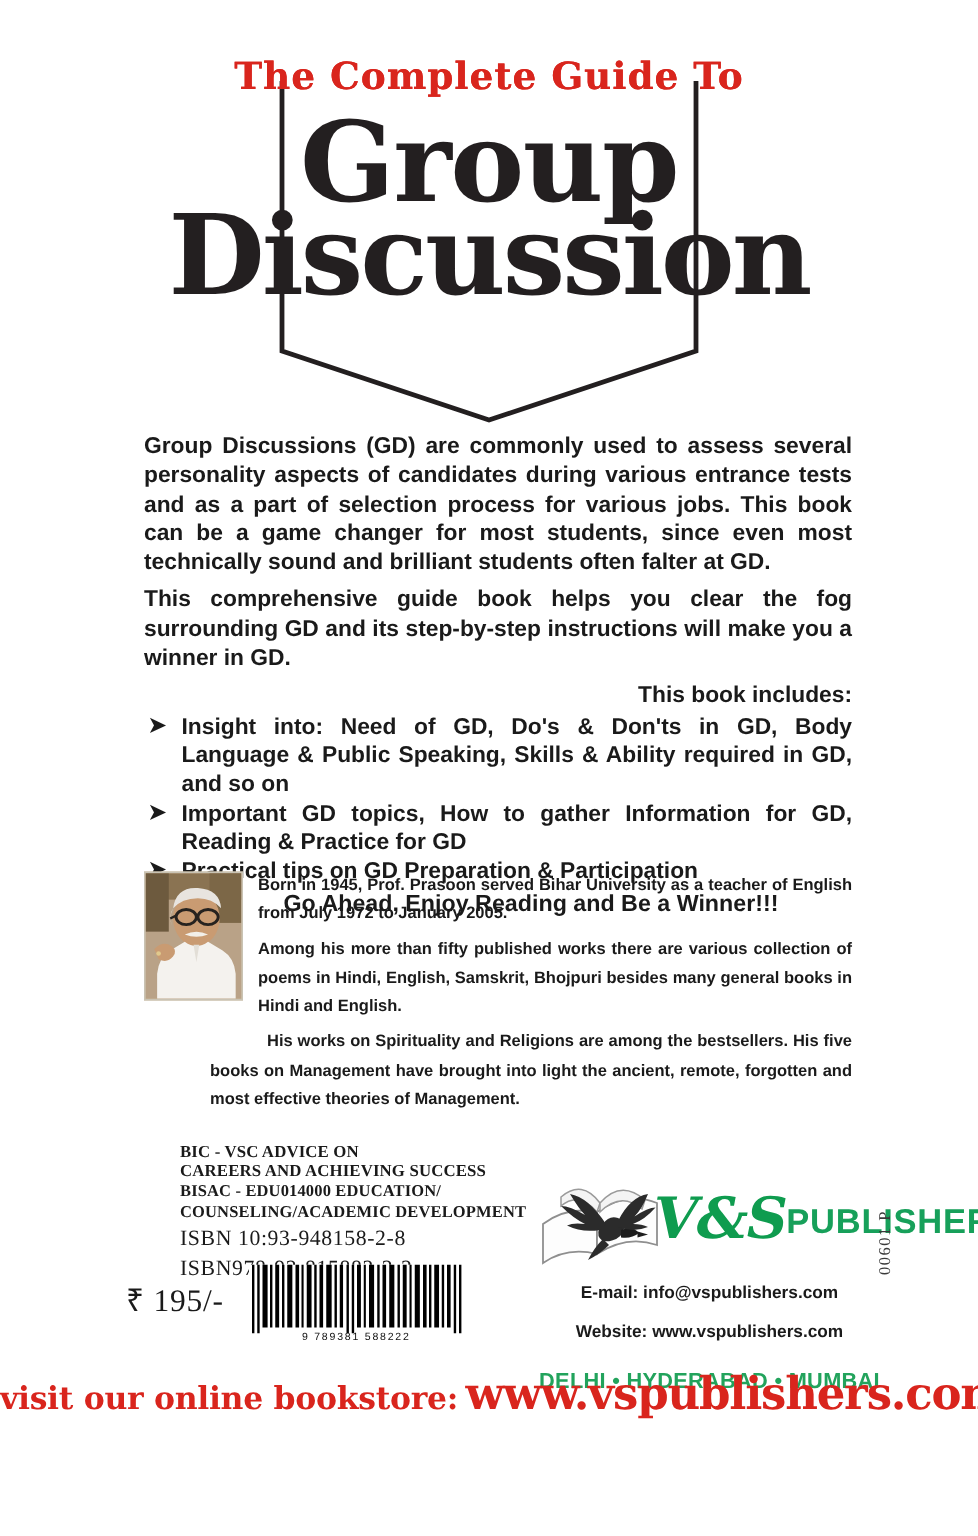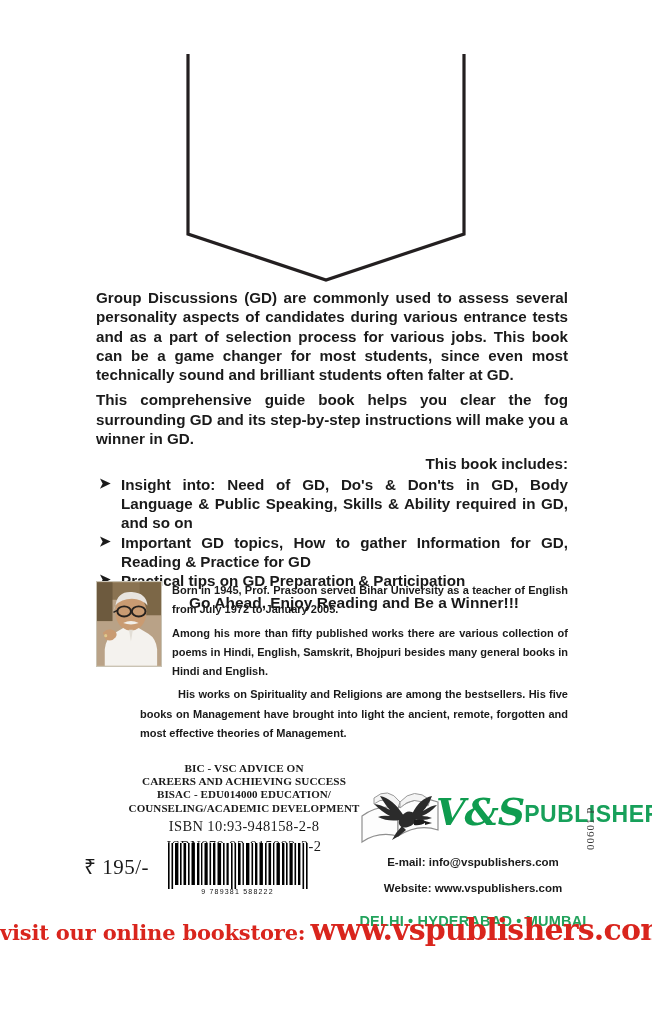--- a/index.html
+++ b/index.html
@@ -167,21 +167,21 @@
   }
   p.bio.indent { text-indent: 38px; }
   p.bio + p.bio { margin-top: 4px; }
 
   
   .meta-block {
     position: absolute;
     left: 120px;
     top: 762px;
     width: 248px;
-    text-align: center;
+    text-align: left;
     font-family: "Liberation Serif", serif;
     color: #1a1a1a;
   }
   .meta-block .m-line {
     font-size: 11.2px;
     line-height: 13.2px;
     font-weight: bold;
     letter-spacing: 0.1px;
   }
   .meta-block .m-line.small {
@@ -336,20 +336,27 @@
 <body>
 
 <div class="page">
 
   <div class="bracket-wrap">
     <svg viewBox="0 0 280 230" xmlns="http://www.w3.org/2000/svg" aria-hidden="true">
       <path d="M 2 2 L 2 182 L 140 228 L 278 182 L 278 2" fill="none" stroke="#231f20" stroke-width="3.2"></path>
     </svg>
   </div>
 
+  <div class="header">
+    <div class="kicker">The Complete Guide To</div>
+    <div class="title-group">
+      <div class="title-line-1">Group</div>
+      <div class="title-line-2">Discussion</div>
+    </div>
+  </div>
 
   <div class="body-col">
     <p class="para">Group Discussions (GD) are commonly used to assess several personality aspects of candidates during various entrance tests and as a part of selection process for various jobs. This book can be a game changer for most students, since even most technically sound and brilliant students often falter at GD.</p>
     <p class="para">This comprehensive guide book helps you clear the fog surrounding GD and its step-by-step instructions will make you a winner in GD.</p>
 
     <div class="includes-label">This book includes:</div>
 
     <ul class="bullets">
       <li>
         <span class="arrow">➤</span>

